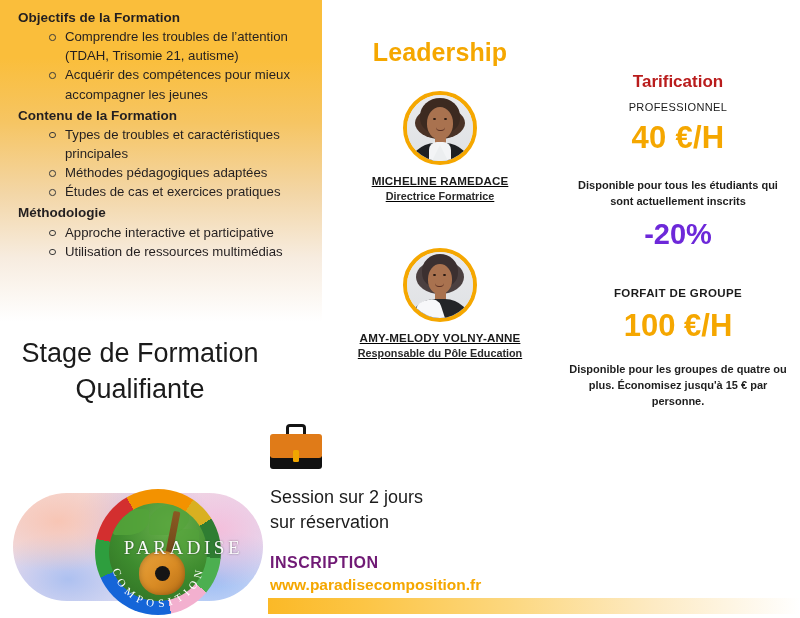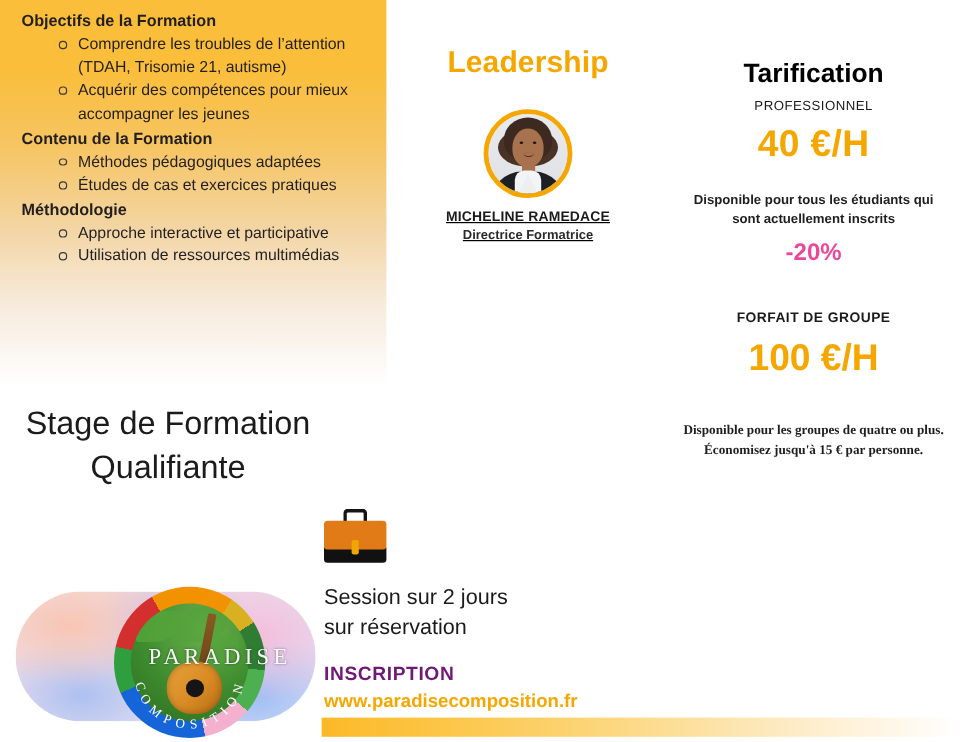--- a/index.html
+++ b/index.html
@@ -122,28 +122,28 @@
   .av-torso { position:absolute; left:2px; top:48px; width:62px; height:28px; background:#1d1f22; border-radius: 26px 26px 0 0; }
   .av-shirt { position:absolute; left:22px; top:47px; width:22px; height:28px; background:#f3f4f6; border-radius: 8px 8px 0 0; }
   .av-shirt2 { position:absolute; left:20px; top:50px; width:26px; height:26px; background:#eceef0; clip-path: polygon(50% 0,100% 100%,0 100%); }
   .p-name {
     margin-top: 9px; font-size: 11.6px; font-weight: bold; color:#1b1b1b; letter-spacing:.15px;
   }
   .p-role { margin-top: 3px; font-size: 10.8px; font-weight:bold; color:#2a2a2a; }
 
   
   .right-col { position:absolute; left: 556px; top:0; width: 244px; text-align:center; }
-  .r-title { font-size: 22px; font-weight:bold; color:#000000; margin-top: 48px; }
+  .r-title { font-size: 17px; font-weight:bold; color:#b91c1c; margin-top: 72px; }
   .r-label { font-size: 11px; font-weight:normal; color:#1b1b1b; letter-spacing:.4px; margin-top: 9px; }
   .r-price { font-size: 31px; font-weight:bold; color:#f5a700; margin-top: 7px; letter-spacing:.3px; }
   .r-note { font-size: 11px; font-weight:bold; color:#1e1e1e; line-height:1.45; margin-top: 22px; padding: 0 18px; }
-  .r-discount { font-size: 20px; font-weight:bold; color:#ec4899; margin-top: 8px; }
+  .r-discount { font-size: 29px; font-weight:bold; color:#6d28d9; margin-top: 8px; }
   .r-label2 { font-size: 11.5px; font-weight:bold; color:#1b1b1b; letter-spacing:.4px; margin-top: 36px; }
   .r-price2 { font-size: 31px; font-weight:bold; color:#f5a700; margin-top: 9px; }
-  .r-note2 { font-size: 11px; font-weight:bold; color:#1e1e1e; line-height:1.45; margin-top: 36px; padding: 0 10px; font-family: Liberation Serif, serif; }
+  .r-note2 { font-size: 11px; font-weight:bold; color:#1e1e1e; line-height:1.45; margin-top: 18px; padding: 0 10px; }
 
   
   .cta { position:absolute; left: 270px; top: 424px; width: 260px; }
   .briefcase { position:relative; width: 52px; height: 47px; margin-bottom: 14px; }
   .bc-handle {
     position:absolute; left:16px; top:0; width:20px; height:12px;
     border: 3.4px solid #141414; border-bottom:none; border-radius: 4px 4px 0 0;
   }
   .bc-body {
     position:absolute; left:0; top:10px; width:52px; height:24px;
@@ -175,20 +175,21 @@
   <div class="left-panel">
 
     <div class="sec-title">Objectifs de la Formation</div>
     <ul class="bullets">
       <li>Comprendre les troubles de l’attention (TDAH, Trisomie 21, autisme)</li>
       <li>Acquérir des compétences pour mieux accompagner les jeunes</li>
     </ul>
 
     <div class="sec-title">Contenu de la Formation</div>
     <ul class="bullets">
+      <li>Types de troubles et caractéristiques principales</li>
       <li>Méthodes pédagogiques adaptées</li>
       <li>Études de cas et exercices pratiques</li>
     </ul>
 
     <div class="sec-title">Méthodologie</div>
     <ul class="bullets">
       <li>Approche interactive et participative</li>
       <li>Utilisation de ressources multimédias</li>
     </ul>
   </div>
@@ -234,20 +235,36 @@
         <div class="av-smile"></div>
           <div class="av-neck"></div>
         <div class="av-torso"></div>
           <div class="av-shirt"></div>
           <div class="av-shirt2"></div>
       </div>
       <div class="p-name">MICHELINE RAMEDACE</div>
       <div class="p-role">Directrice Formatrice</div>
     </div>
 
+    <div class="person p2">
+      <div class="avatar">
+        <div class="av-bg"></div>
+        <div class="av-hair2" style="background:#4b4040;left:9px;top:8px;width:48px;height:34px;"></div>
+        <div class="av-hair" style="background:#3b3030;left:15px;top:2px;width:36px;height:34px;"></div>
+        <div class="av-face" style="left:21px;top:12px;width:24px;height:30px;"></div>
+        <div class="av-eye l" style="left:26px;top:22px;"></div>
+        <div class="av-eye r" style="left:36px;top:22px;"></div>
+        <div class="av-smile" style="left:28px;top:31px;"></div>
+        <div class="av-neck" style="left:28px;top:40px;"></div>
+        <div class="av-torso" style="background:#232528;top:47px;"></div>
+        <div class="av-shirt" style="background:#f7f8fa;left:10px;top:48px;width:26px;height:28px;transform:rotate(-18deg);border-radius:10px 10px 0 0;"></div>
+      </div>
+      <div class="p-name">AMY-MELODY VOLNY-ANNE</div>
+      <div class="p-role">Responsable du Pôle Education</div>
+    </div>
   </div>
 
   <div class="right-col">
     <div class="r-title">Tarification</div>
 
     <div class="r-label">PROFESSIONNEL</div>
     <div class="r-price">40 €/H</div>
     <div class="r-note">Disponible pour tous les étudiants qui sont actuellement inscrits</div>
     <div class="r-discount">-20%</div>
 

